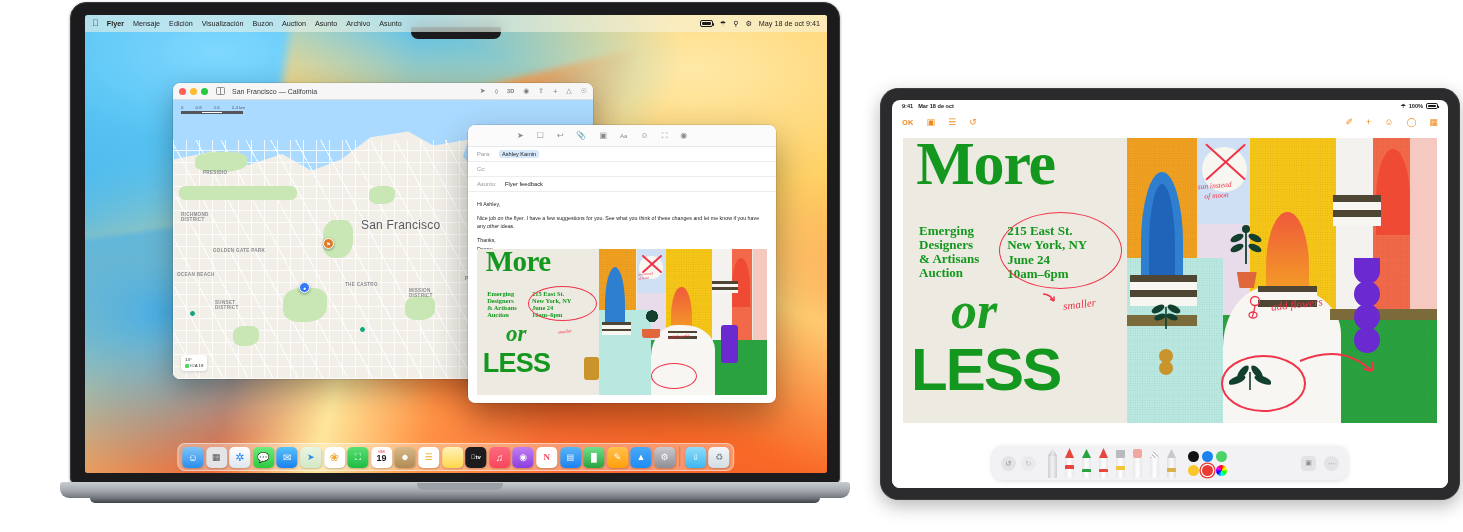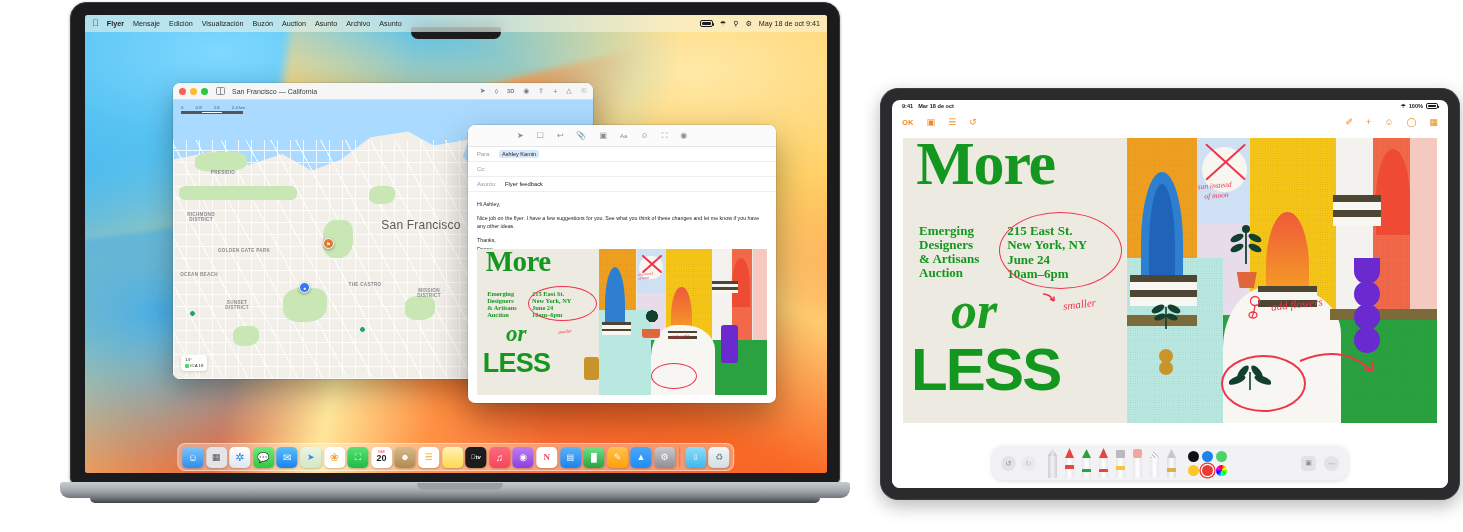--- a/index.html
+++ b/index.html
@@ -118,21 +118,21 @@
     opacity: .85;
     clip-path: polygon(0% 0%, 100% 0%, 100% 100%, 0% 100%);
   }
   .map-grid2 {
     position: absolute; left: 0; top: 40px; right: 0; bottom: 0;
     background-image: repeating-linear-gradient(62deg, rgba(255,255,255,.75) 0 1.2px, transparent 1.2px 22px);
   }
   .park { position: absolute; background: #c9e6b5; border-radius: 40% 30% 45% 35%; }
   .water-bay { position: absolute; right: 0; top: 0; width: 36%; height: 46%; background: #aadaff;
     clip-path: polygon(26% 0%, 100% 0%, 100% 100%, 46% 86%, 14% 44%); }
-  .map-label { position: absolute; font-size: 4.6px; color: #8c8c90; letter-spacing: .3px; font-weight: 600; text-align: center; }
+  .map-label { position: absolute; font-size: 4.6px; color: #8c8c90; letter-spacing: .3px; font-weight: 600; }
   .map-label.big { font-size: 12px; color: #5a5a5e; font-weight: 400; letter-spacing: .2px; }
   .map-scale { position: absolute; left: 8px; top: 5px; font-size: 4.4px; color: #55555a; }
   .map-scale .bar { margin-top: 1px; width: 62px; height: 3px;
     background: linear-gradient(to right, #55555a 0 33%, #fff 33% 66%, #55555a 66% 100%);
     border: .4px solid #55555a; }
   .map-scale .ticks { display: flex; justify-content: space-between; width: 64px; }
   .weather-chip {
     position: absolute; left: 8px; bottom: 8px; background: rgba(255,255,255,.9);
     border-radius: 4px; padding: 2px 4px; font-size: 4.4px; color: #333; line-height: 1.35;
     box-shadow: 0 1px 3px rgba(0,0,0,.15);
@@ -467,21 +467,21 @@
           <span style="font-size:9px;color:#2a8ef0;">➤</span>
           </div>
         <div class="dk" style="background:#fff;">
           <span style="font-size:11px;color:#f5a623;">❀</span>
           </div>
         <div class="dk" style="background:linear-gradient(#58e071,#1fbb45);">
           <span style="font-size:9px;">⛶</span>
           </div>
         <div class="dk" style="background:#fff;flex-direction:column;">
           <span style="font-size:3px;color:#f8455b;line-height:1;">MAR</span>
-          <span style="font-size:9px;color:#1c1c1e;font-weight:700;line-height:1;">20</span>
+          <span style="font-size:9px;color:#1c1c1e;font-weight:700;line-height:1;">19</span>
           </div>
         <div class="dk" style="background:linear-gradient(#d9b98a,#b08a52);">
           <span style="font-size:9px;">☻</span>
           </div>
         <div class="dk" style="background:#fff;">
           <span style="font-size:9px;color:#f5a623;">☰</span>
           </div>
         <div class="dk" style="background:linear-gradient(#fff1b8,#ffd84d);"></div>
         <div class="dk" style="background:#1c1c1e;">
           <span style="font-size:6px;font-weight:700;">tv</span>

